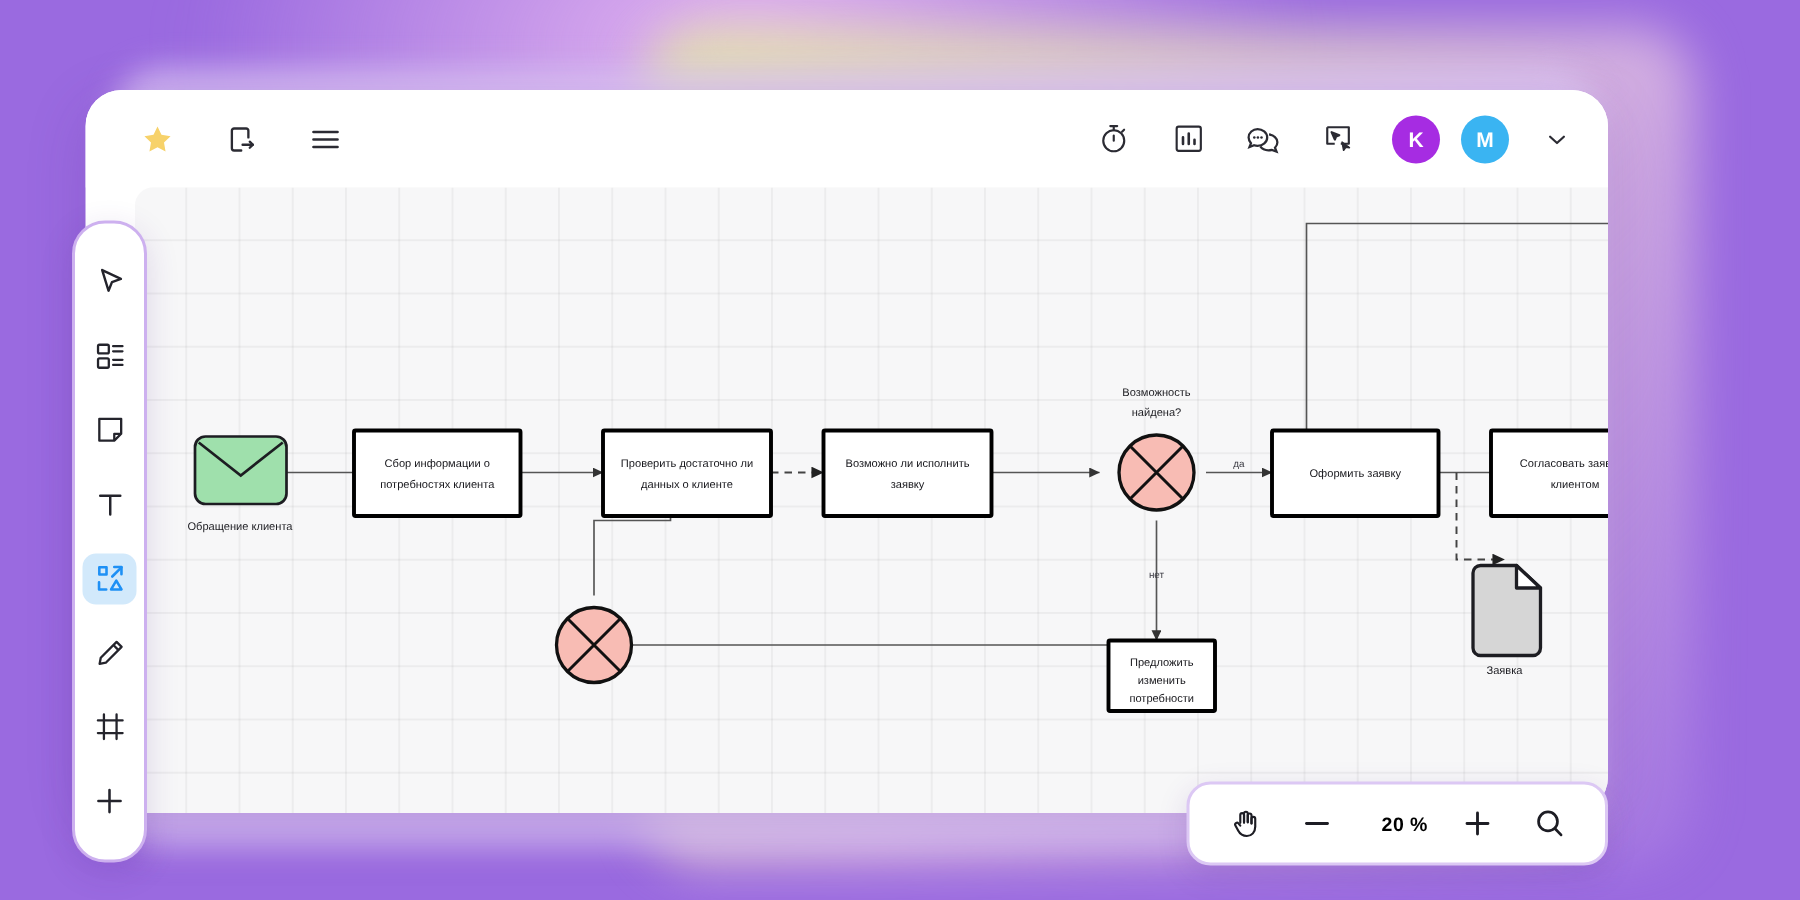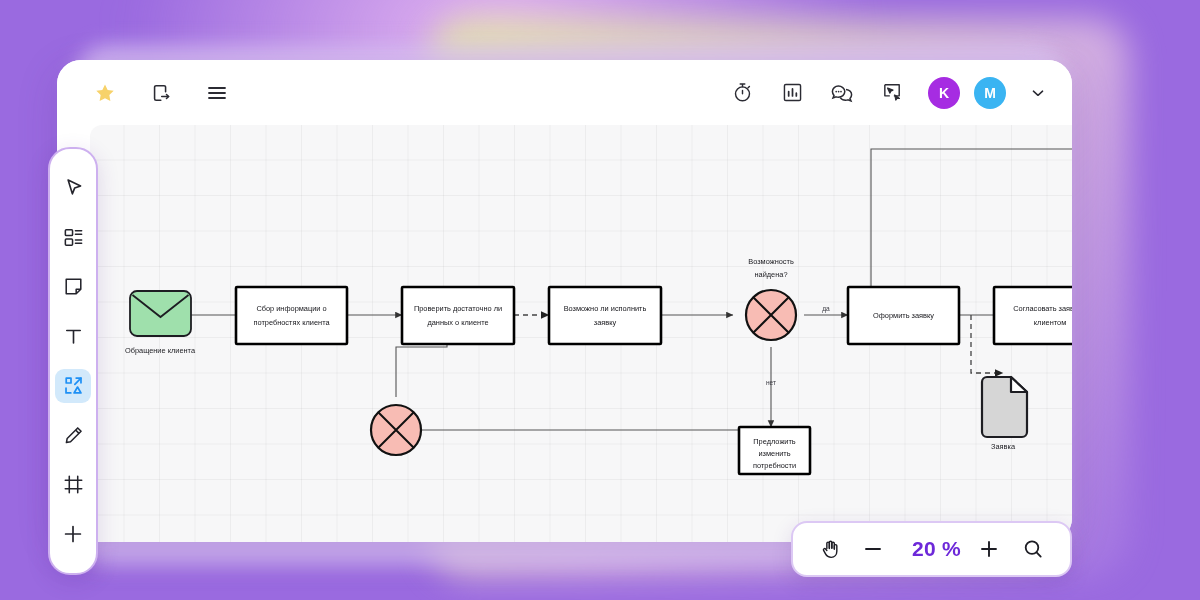--- a/index.html
+++ b/index.html
@@ -154,21 +154,21 @@
     justify-content: space-between;
     padding: 0 22px;
     box-shadow: 0 6px 20px rgba(90,40,140,0.15);
   }
   .zoombar .zi {
     display: flex; align-items: center; justify-content: center;
     cursor: pointer; color: #1d1d24;
     width: 30px; height: 30px;
   }
   .zoom-value {
-    font-size: 21px; font-weight: 700; color: #6d28d9;
+    font-size: 13px; font-weight: 700; color: #000000;
     letter-spacing: .3px; cursor: pointer;
     white-space: nowrap;
     margin-left: 10px;
   }
 </style>
 </head>
 <body>
 
 <div class="bg-glow-pink"></div>
 <div class="bg-glow-yellow"></div>

